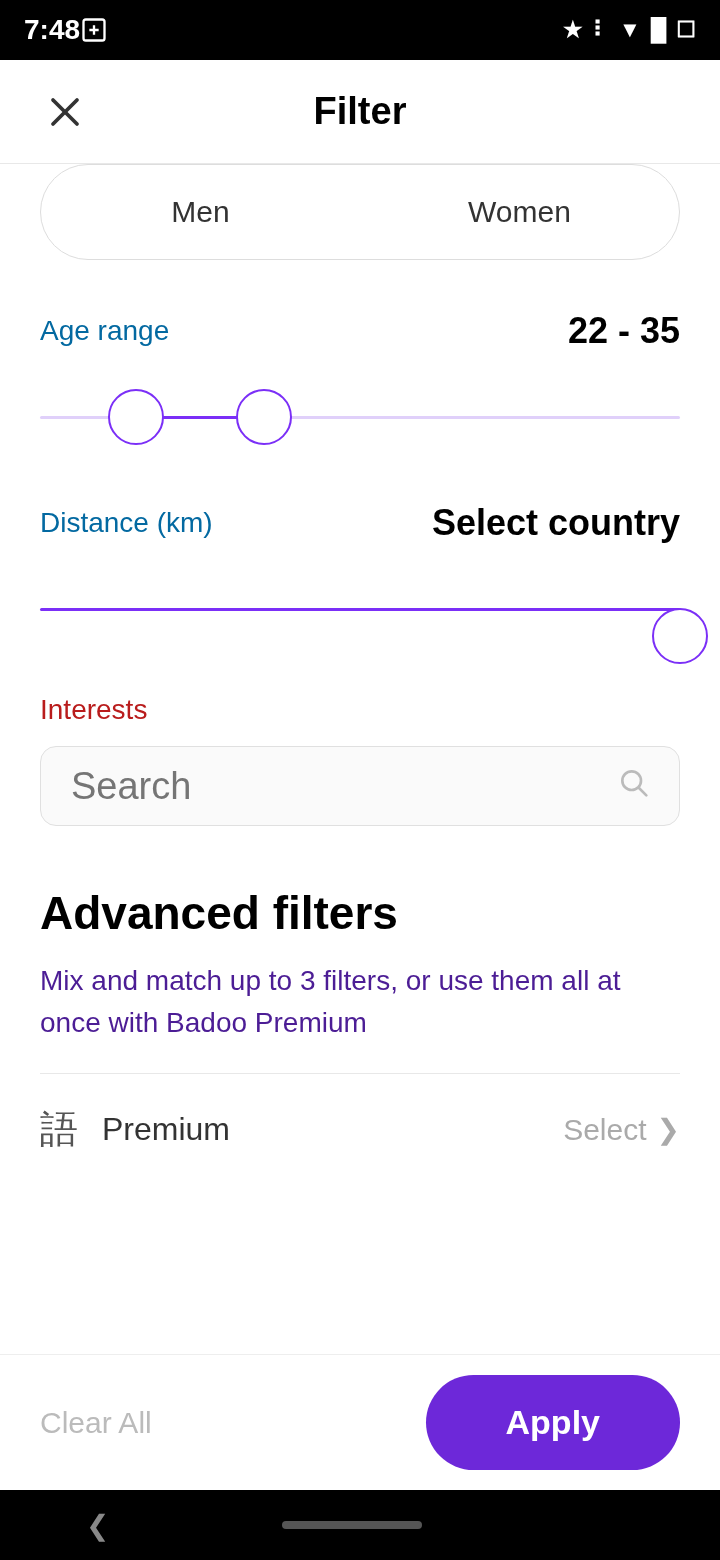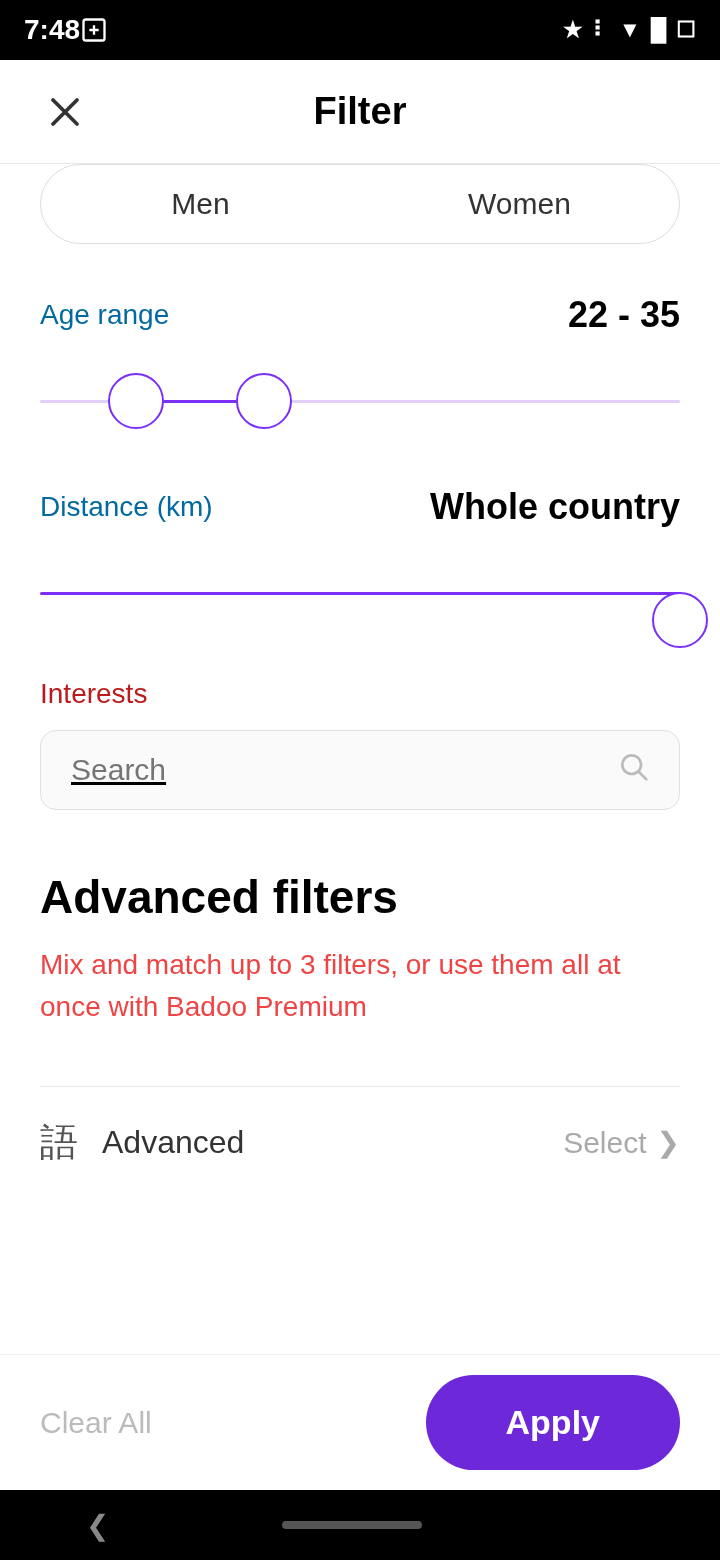--- a/index.html
+++ b/index.html
@@ -69,21 +69,21 @@
       margin-top: 40px;
       margin-bottom: 20px;
     }
 
     
     .gender-selector {
       display: flex;
       border: 1.5px solid #ddd;
       border-radius: 50px;
       overflow: hidden;
-      height: 80px;
+      height: 96px;
     }
     .gender-btn {
       flex: 1;
       border: none;
       background: none;
       font-size: 30px;
       color: #333;
       cursor: pointer;
       font-weight: 500;
     }
@@ -191,45 +191,44 @@
       border: 1.5px solid #e0e0e0;
       border-radius: 16px;
       padding: 0 30px;
       height: 80px;
       background: #fafafa;
     }
     .search-input {
       flex: 1;
       border: none;
       background: transparent;
-      font-size: 30px;
+      font-size: 38px;
       color: #000000;
       outline: none;
-      text-decoration: underline;
     }
     .search-icon {
       color: #bbb;
       font-size: 32px;
     }
 
     
     .advanced-section {
       margin-top: 60px;
     }
     .advanced-title {
       font-size: 46px;
       font-weight: 700;
       color: #000;
       margin-bottom: 20px;
     }
     .advanced-desc {
       font-size: 28px;
-      color: #ef4444;
+      color: #4c1d95;
       line-height: 1.5;
-      margin-bottom: 58px;
+      margin-bottom: 29px;
     }
 
     
     .filter-row {
       display: flex;
       align-items: center;
       justify-content: space-between;
       padding: 30px 0;
       border-top: 1px solid #e8e8e8;
     }
@@ -365,21 +364,21 @@
         <div class="slider-track-fill"></div>
       </div>
       <div class="slider-thumb left"></div>
       <div class="slider-thumb right"></div>
     </div>
   </div>
 
   <div>
     <div class="range-header">
       <span class="range-label">Distance (km)</span>
-      <span class="range-value">Whole country</span>
+      <span class="range-value">Select country</span>
     </div>
     <div class="distance-slider-container">
       <div class="distance-track">
         <div class="distance-thumb"></div>
       </div>
     </div>
   </div>
 
   <div class="interests-section">
     <p class="interests-label">Interests</p>
@@ -394,21 +393,21 @@
     </div>
   </div>
 
   <div class="advanced-section">
     <h2 class="advanced-title">Advanced filters</h2>
     <p class="advanced-desc">Mix and match up to 3 filters, or use them all at once with Badoo Premium</p>
 
     <div class="filter-row">
       <div class="filter-row-left">
         <span class="filter-icon">語</span>
-        <span class="filter-name">Advanced</span>
+        <span class="filter-name">Premium</span>
       </div>
       <div class="filter-row-right">
         <span>Select</span>
         <span class="chevron-icon">❯</span>
       </div>
     </div>
   </div>
 
 </div>
 

